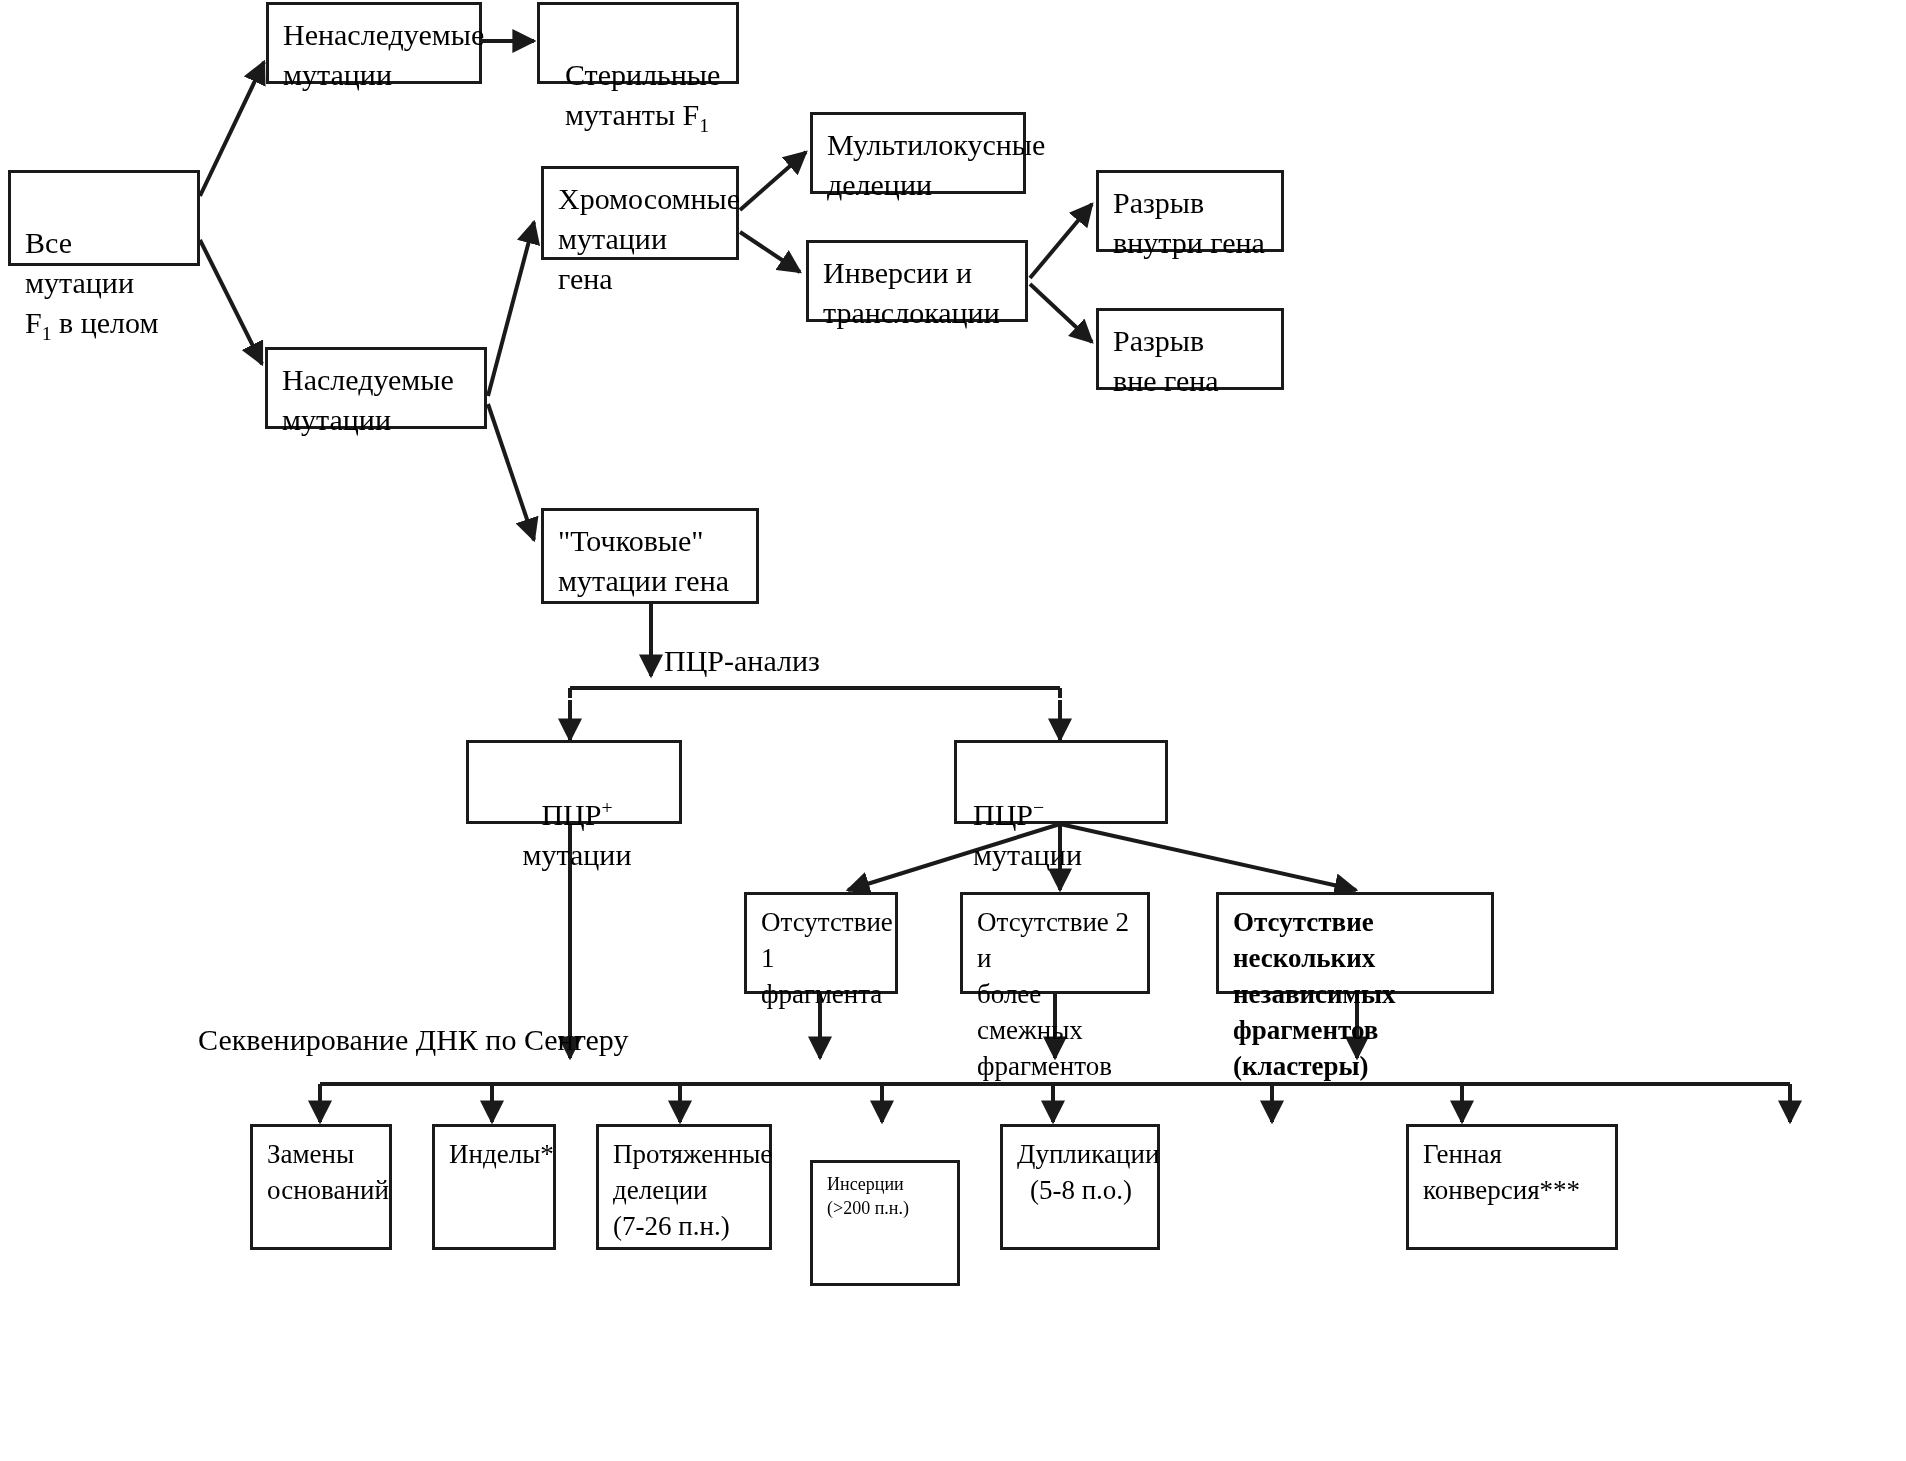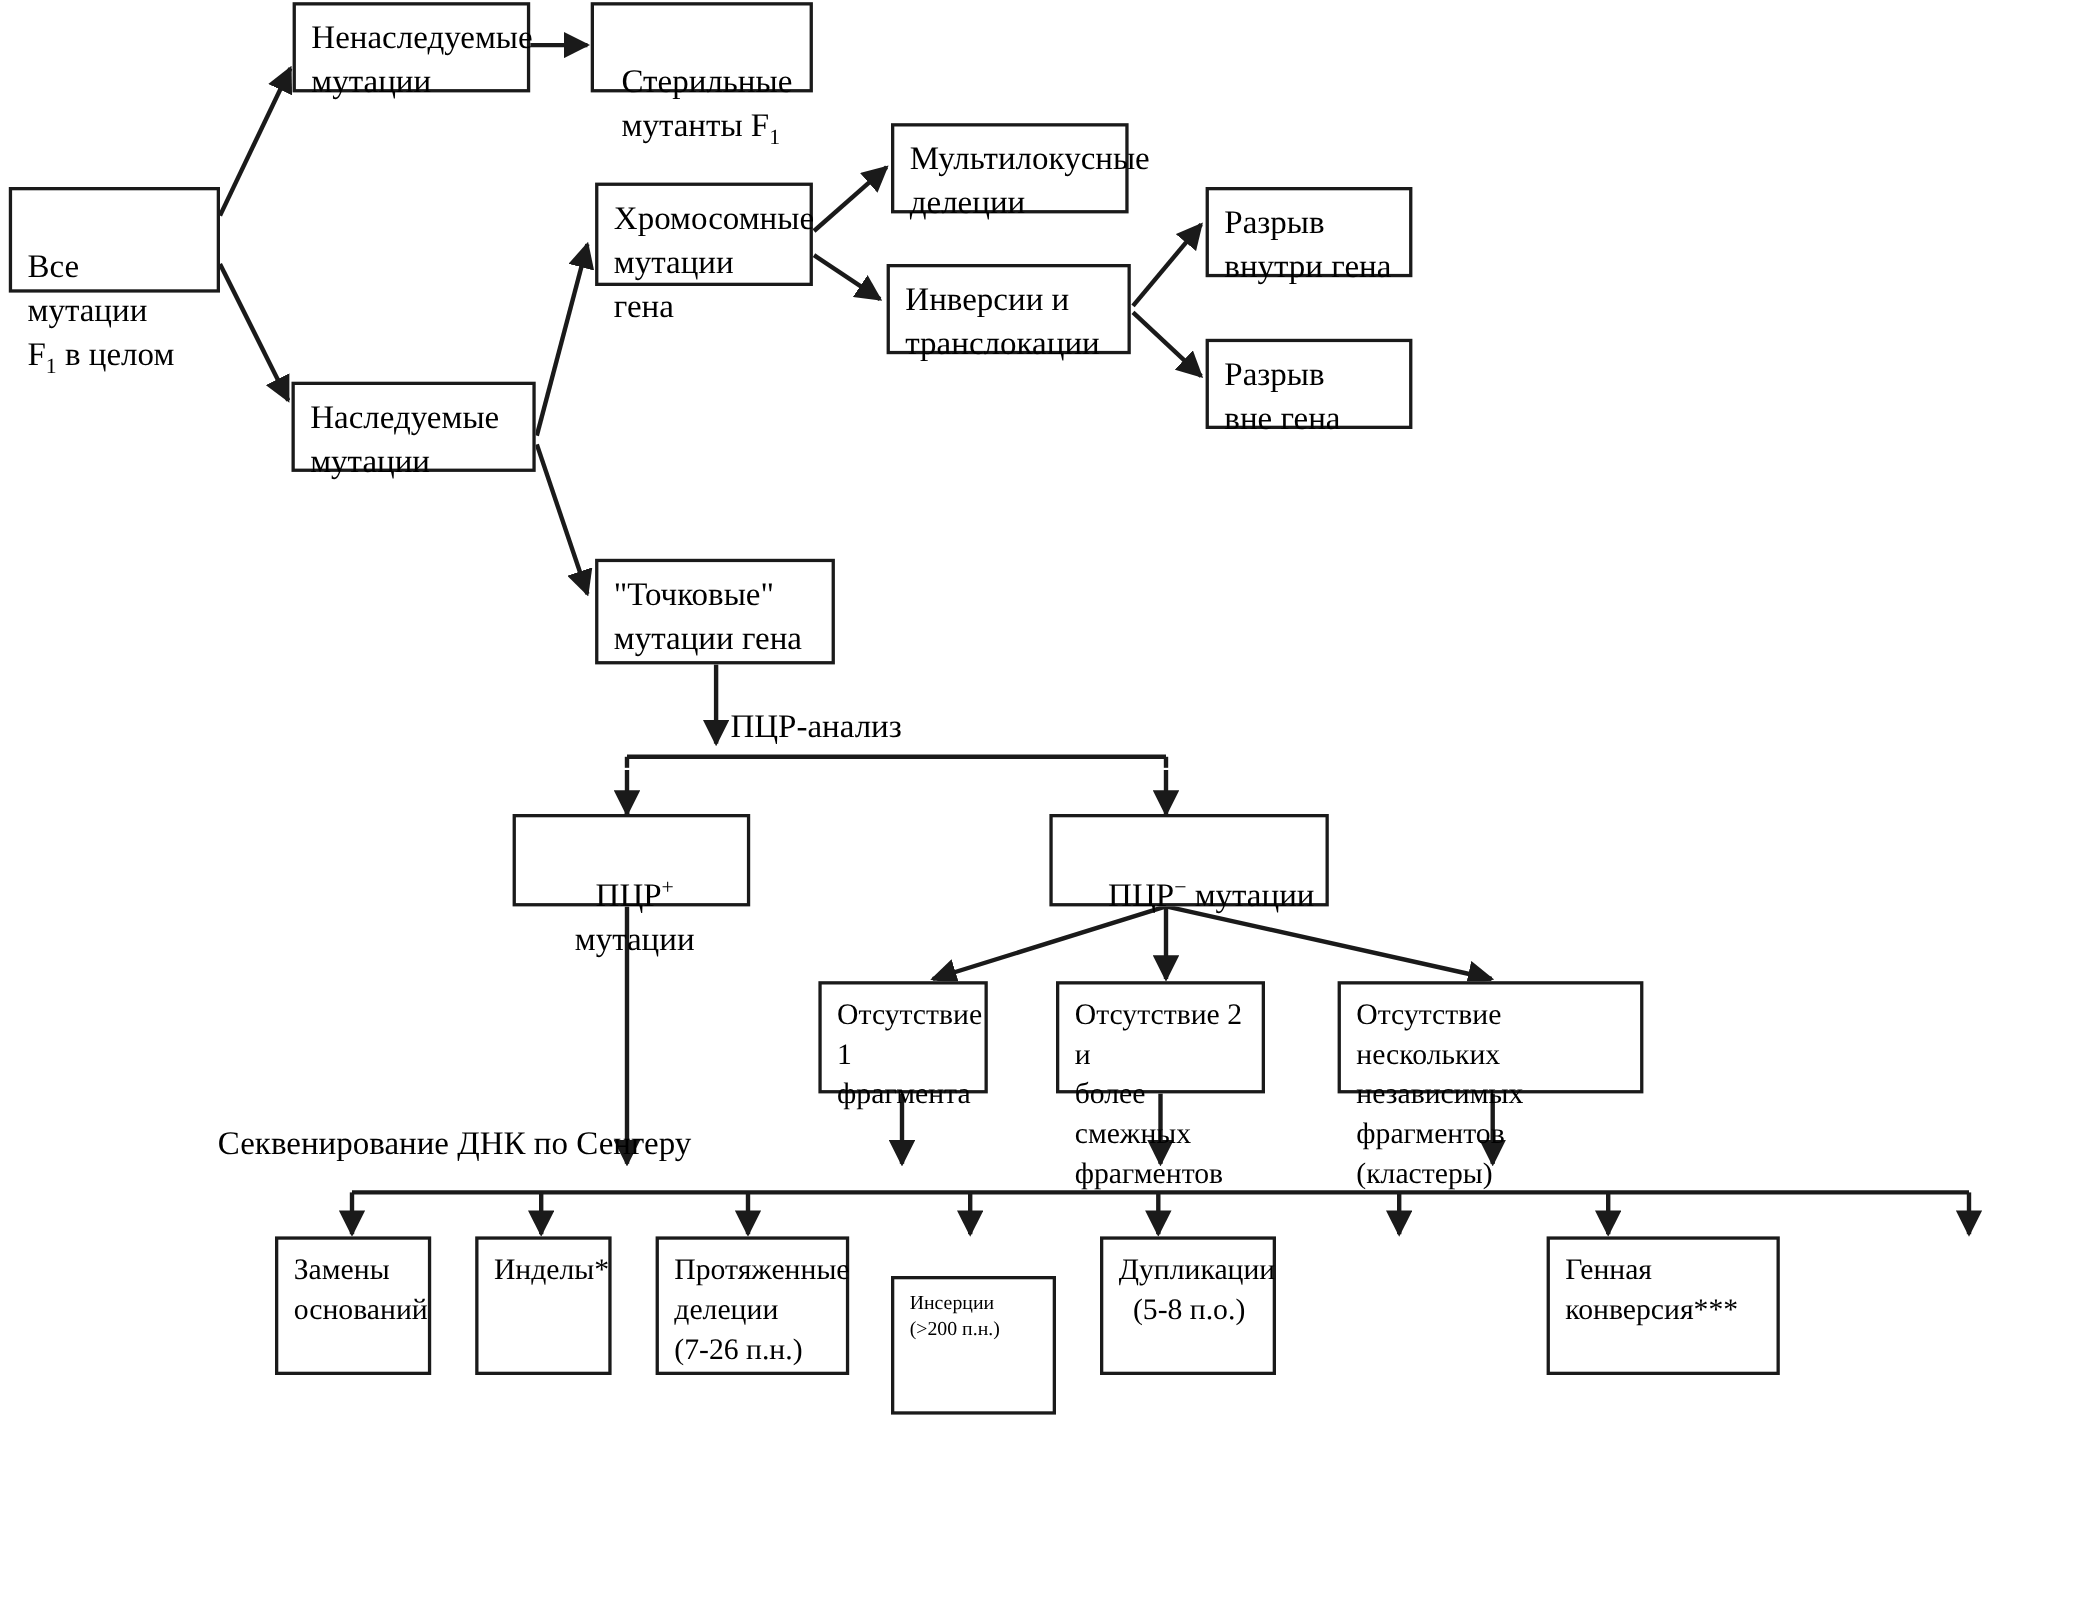--- a/index.html
+++ b/index.html
@@ -150,32 +150,32 @@
   <div class="node" style="left:1096px;top:308px;width:188px;height:82px;">Разрыв
 вне гена</div>
 
   <div class="node" style="left:541px;top:508px;width:218px;height:96px;">"Точковые"
 мутации гена</div>
 
   <div class="node pad-sm" style="left:466px;top:740px;width:216px;height:84px;text-align:center;">
     <span>ПЦР<span class="sup">+</span> мутации</span>
   </div>
 
-  <div class="node pad-sm" style="left:954px;top:740px;width:254px;height:84px;text-align:right;">
+  <div class="node pad-sm" style="left:954px;top:740px;width:214px;height:84px;text-align:left;">
     <span>ПЦР<span class="sup">−</span> мутации</span>
   </div>
 
   <div class="node" style="left:744px;top:892px;width:154px;height:102px;font-size:27px;">Отсутствие
 1 фрагмента</div>
 
   <div class="node" style="left:960px;top:892px;width:190px;height:102px;font-size:27px;">Отсутствие 2 и
 более смежных
 фрагментов</div>
 
-  <div class="node" style="left:1216px;top:892px;width:278px;height:102px;font-size:27px;">Отсутствие нескольких
+  <div class="node" style="left:1216px;top:892px;width:278px;height:102px;font-size:27px;font-weight:bold;">Отсутствие нескольких
 независимых
 фрагментов (кластеры)</div>
 
   <div class="edge-label" style="left:664px;top:644px;">ПЦР-анализ</div>
 
   <div class="edge-label" style="left:198px;top:1023px;">Секвенирование ДНК по Сенгеру</div>
 
   <div class="node" style="left:432px;top:1124px;width:124px;height:126px;font-size:27px;">Инделы*</div>
 
   <div class="node" style="left:250px;top:1124px;width:142px;height:126px;font-size:27px;">Замены

